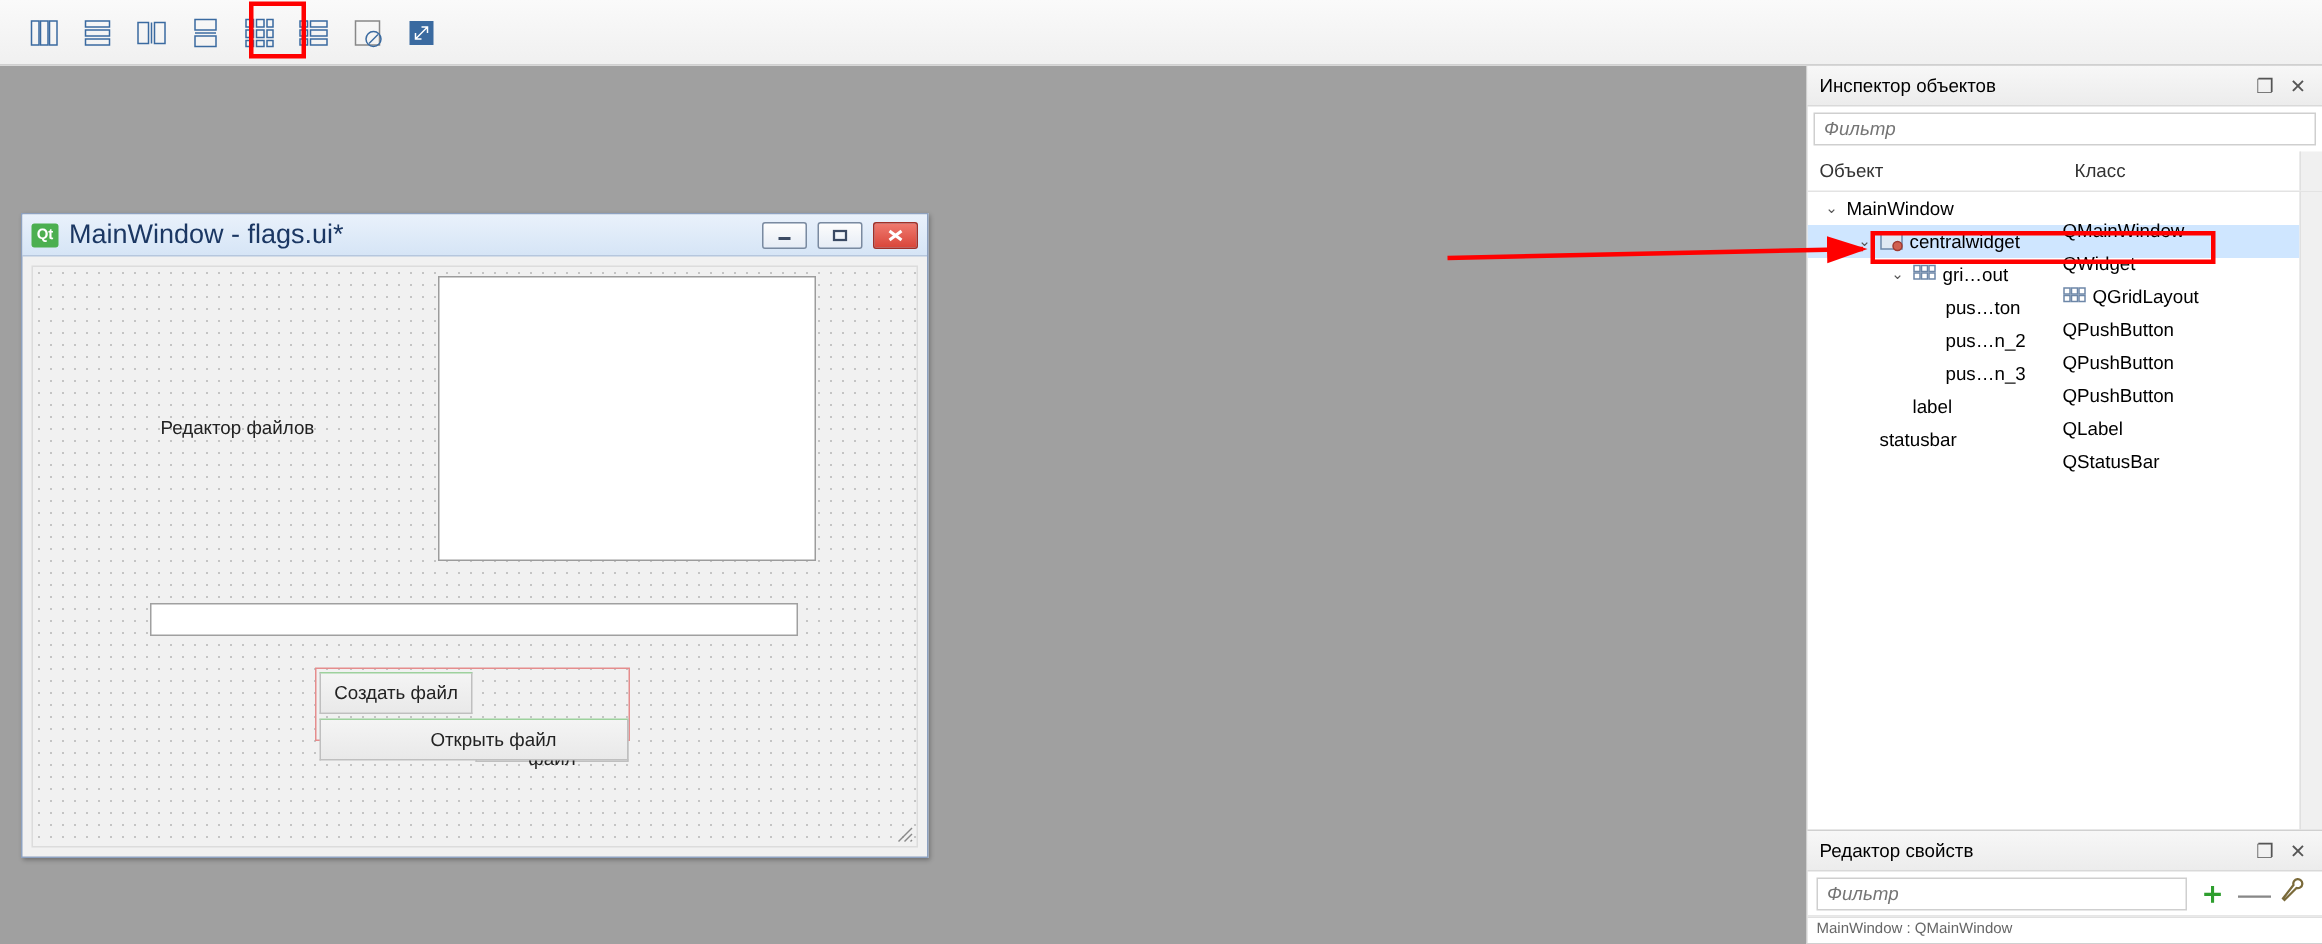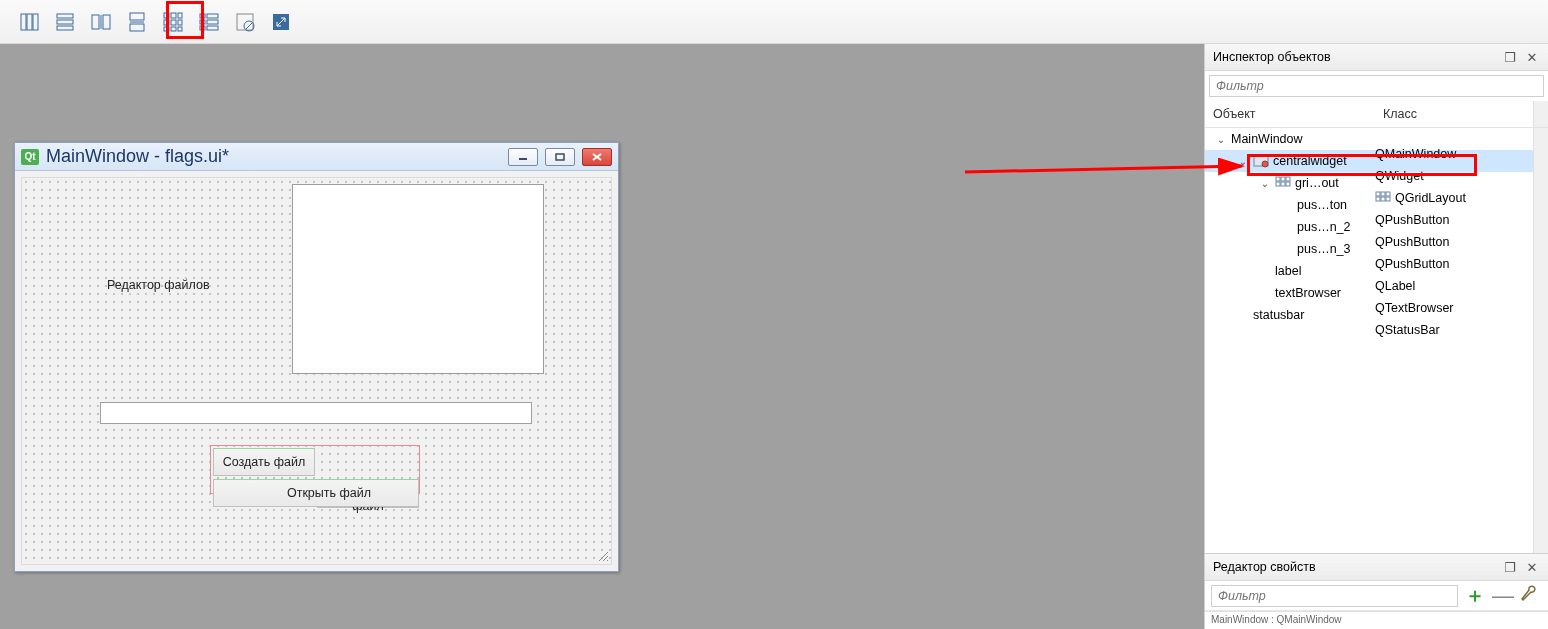--- a/index.html
+++ b/index.html
@@ -309,30 +309,20 @@
               <span class="indent" style="width: 50px;"></span>
               <span class="twisty"></span>
               <span>label</span>
             </div>
             <div class="cell-kls">
               <span>QLabel</span>
             </div>
           </div>
           <div class="row">
             <div class="cell-obj">
-              <span class="indent" style="width: 50px;"></span>
-              <span class="twisty"></span>
-              <span>textBrowser</span>
-            </div>
-            <div class="cell-kls">
-              <span>QTextBrowser</span>
-            </div>
-          </div>
-          <div class="row">
-            <div class="cell-obj">
               <span class="indent" style="width: 28px;"></span>
               <span class="twisty"></span>
               <span>statusbar</span>
             </div>
             <div class="cell-kls">
               <span>QStatusBar</span>
             </div>
           </div>
         </div>
       <div class="scroll-v"></div>

